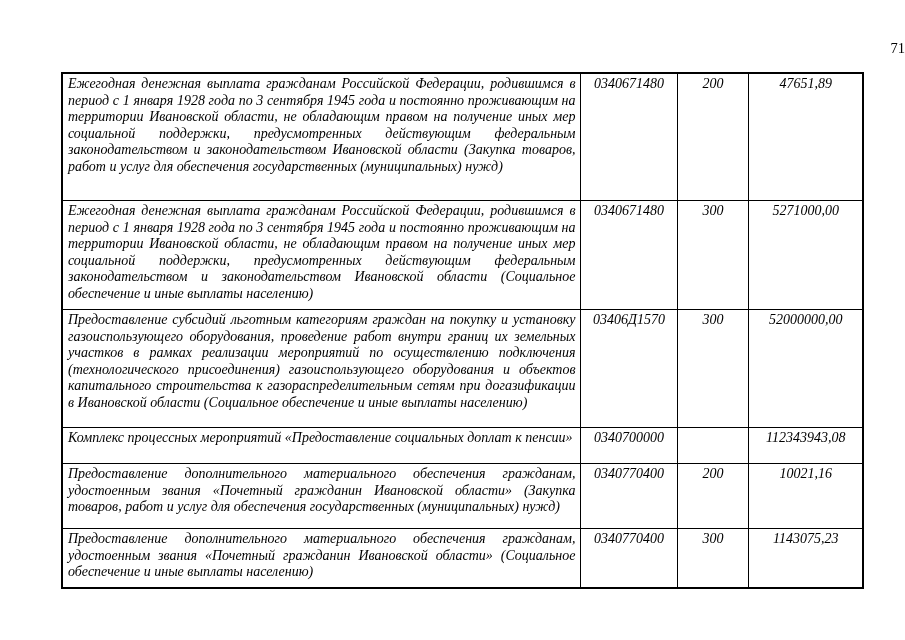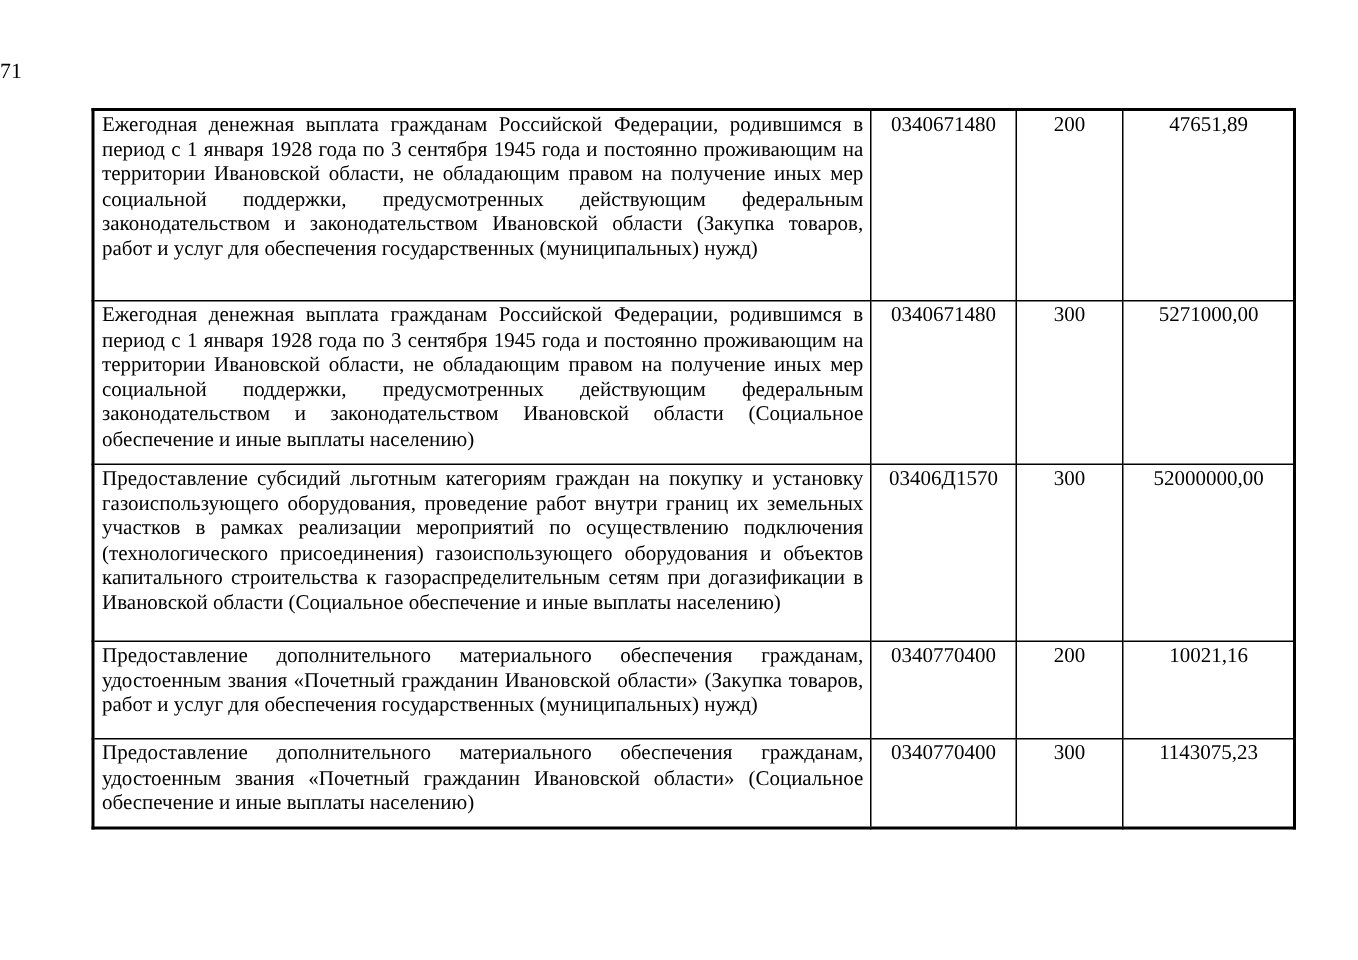--- a/index.html
+++ b/index.html
@@ -14,40 +14,41 @@
     background: #ffffff;
     overflow: hidden;
     font-family: "Liberation Serif", "DejaVu Serif", serif;
     color: #000000;
   }
   .page-number {
     position: absolute;
     top: 40px;
     left: 0;
     width: 905px;
-    text-align: left;
+    text-align: right;
     font-size: 14.5px;
     color: #000000;
   }
   table.budget-table {
     position: absolute;
     top: 72px;
     left: 61px;
     width: 801px;
     border-collapse: collapse;
     table-layout: fixed;
     border: 2px solid #000000;
     font-size: 14px;
     line-height: 16.5px;
   }
   table.budget-table td {
     border: 1px solid #000000;
     vertical-align: top;
     padding: 2px 4px 2px 5px;
     overflow: hidden;
+    font-style: italic;
   }
   td.desc {
     text-align: justify;
     text-align-last: left;
   }
   td.code, td.etype, td.amount {
     text-align: center;
     padding: 2px 2px;
     white-space: nowrap;
     margin-left: 36px;
@@ -85,20 +86,26 @@
         <td class="code">0340671480</td>
         <td class="etype">300</td>
         <td class="amount">5271000,00</td>
       </tr>
       <tr class="r3">
         <td class="desc">Предоставление субсидий льготным категориям граждан на покупку и установку газоиспользующего оборудования, проведение работ внутри границ их земельных участков в рамках реализации мероприятий по осуществлению подключения (технологического присоединения) газоиспользующего оборудования и объектов капитального строительства к газораспределительным сетям при догазификации в Ивановской области (Социальное обеспечение и иные выплаты населению)</td>
         <td class="code">03406Д1570</td>
         <td class="etype">300</td>
         <td class="amount">52000000,00</td>
       </tr>
+      <tr class="r4">
+        <td class="desc">Комплекс процессных мероприятий «Предоставление социальных доплат к пенсии»</td>
+        <td class="code">0340700000</td>
+        <td class="etype"></td>
+        <td class="amount">112343943,08</td>
+      </tr>
       <tr class="r5">
         <td class="desc">Предоставление дополнительного материального обеспечения гражданам, удостоенным звания «Почетный гражданин Ивановской области» (Закупка товаров, работ и услуг для обеспечения государственных (муниципальных) нужд)</td>
         <td class="code">0340770400</td>
         <td class="etype">200</td>
         <td class="amount">10021,16</td>
       </tr>
       <tr class="r6">
         <td class="desc">Предоставление дополнительного материального обеспечения гражданам, удостоенным звания «Почетный гражданин Ивановской области» (Социальное обеспечение и иные выплаты населению)</td>
         <td class="code">0340770400</td>
         <td class="etype">300</td>

